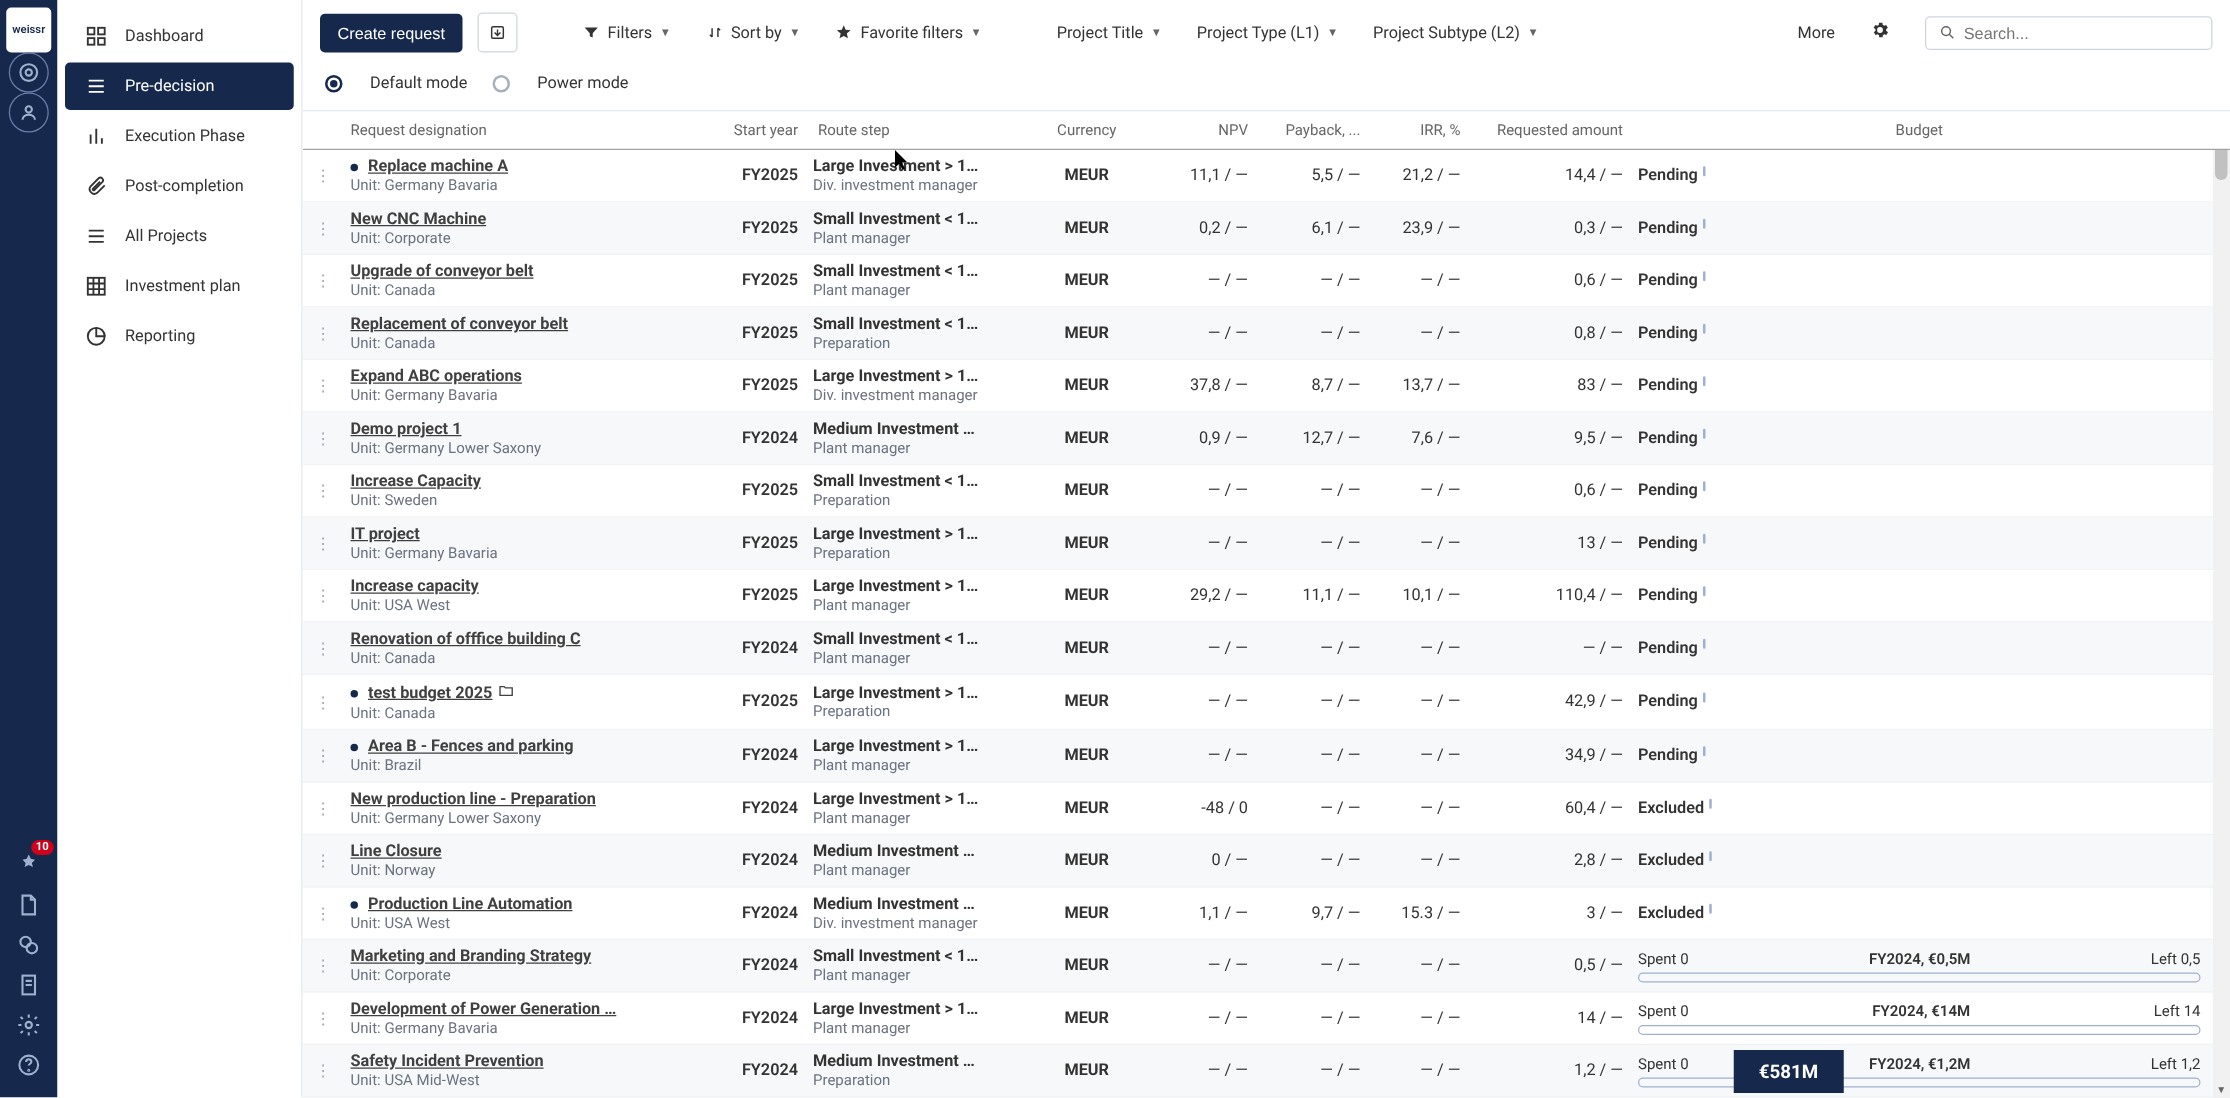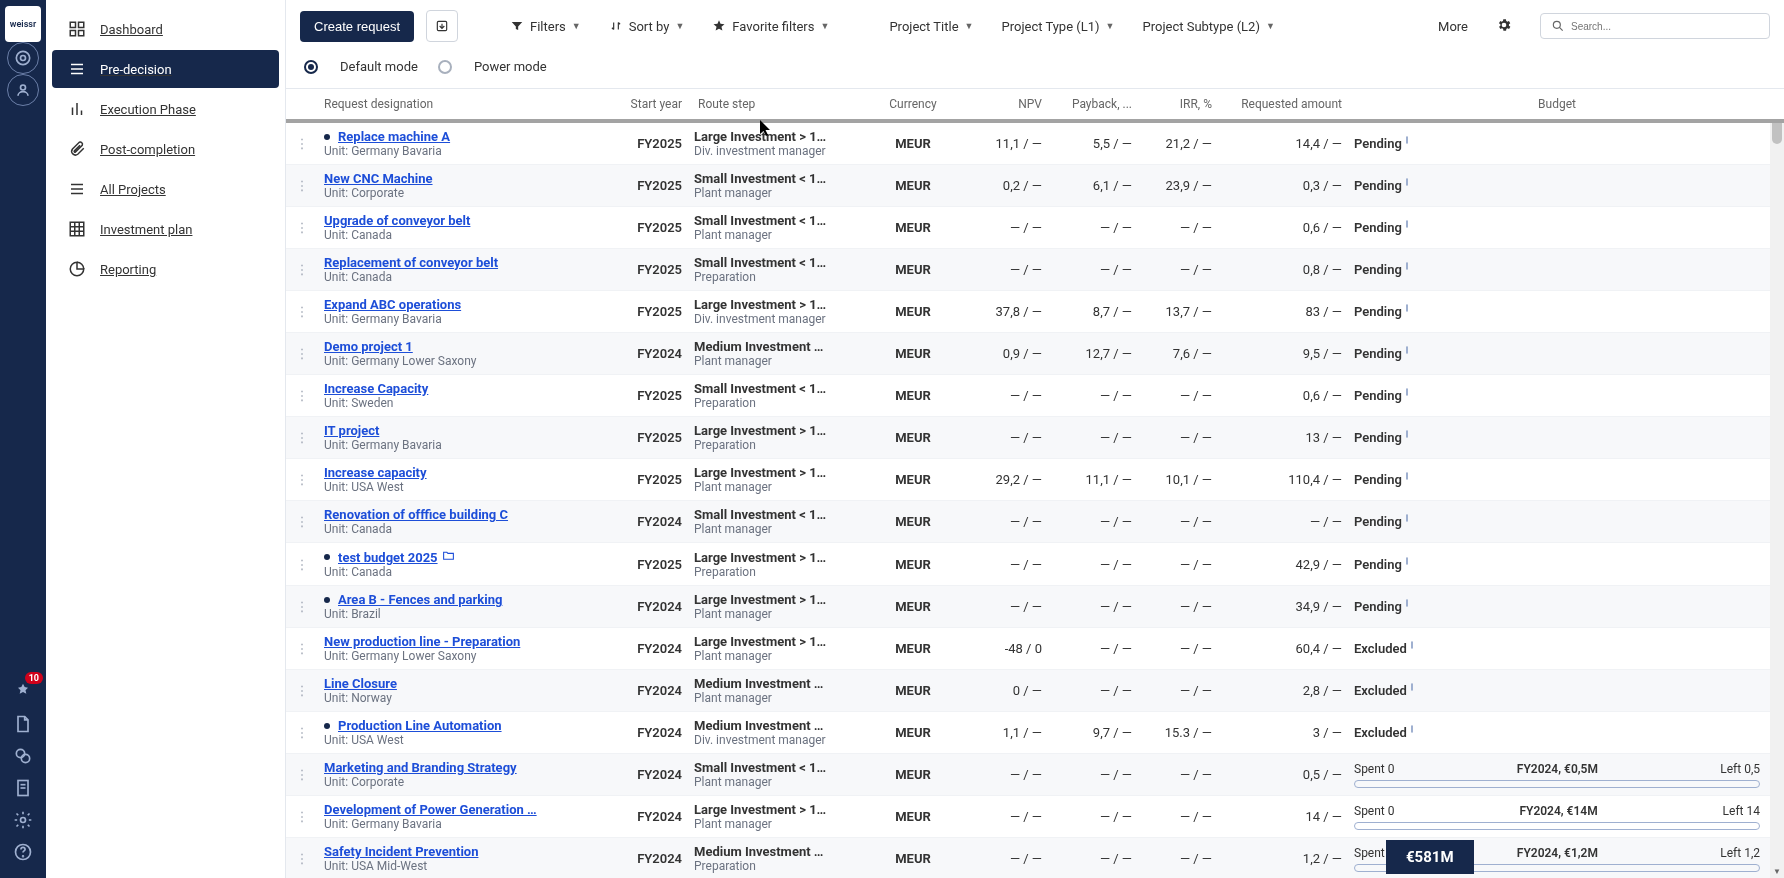--- a/index.html
+++ b/index.html
@@ -10,89 +10,89 @@
 .rail { width: 46px; background: #16284b; display: flex; flex-direction: column; align-items: center; padding-top: 6px; }
 .rail .logo { width: 36px; height: 36px; background: #fff; border-radius: 4px; display: flex; align-items: center; justify-content: center; font-size: 9px; color: #16284b; font-weight: 600; }
 .rail .ic { width: 32px; height: 32px; border-radius: 50%; display: flex; align-items: center; justify-content: center; color: #9fb0d0; }
 .rail .ic svg { width: 20px; height: 20px; }
 .rail .ic.ring { border: 1px solid #6b7fa8; }
 .rail .spacer { flex: 1; }
 .rail .badge-wrap { position: relative; }
 .rail .badge { position: absolute; top: -4px; right: -4px; background: #d0021b; color: #fff; font-size: 9px; padding: 1px 4px; border-radius: 8px; font-weight: 700; }
 
 
-.sidebar { width: 240px; background: #fff; border-right: 1px solid #e4e8ee; padding-top: 8px; text-decoration: underline; }
+.sidebar { width: 196px; background: #fff; border-right: 1px solid #e4e8ee; padding-top: 8px; }
 .sidebar .item { display: flex; align-items: center; gap: 14px; padding: 10px 16px; color: #333; cursor: pointer; margin: 2px 6px; border-radius: 4px; }
 .sidebar .item.active { background: #16284b; color: #fff; }
 .sidebar .item .ic { width: 18px; height: 18px; display: flex; align-items: center; justify-content: center; }
 .sidebar .item .ic svg { width: 18px; height: 18px; }
 
 
 .main { flex: 1; display: flex; flex-direction: column; position: relative; }
 
 
 .toolbar { display: flex; align-items: center; gap: 12px; padding: 10px 14px; border-bottom: 1px solid transparent; }
 .btn-primary { background: #16284b; color: #fff; border: none; padding: 8px 14px; border-radius: 4px; font-size: 13px; cursor: pointer; }
 .btn-icon-sq { width: 32px; height: 32px; border: 1px solid #d0d5dd; border-radius: 4px; background: #fff; display: flex; align-items: center; justify-content: center; cursor: pointer; }
 .btn-icon-sq svg { width: 14px; height: 14px; color: #333; }
 .t-btn { display: flex; align-items: center; gap: 6px; padding: 6px 8px; cursor: pointer; color: #333; }
 .t-btn .chev { font-size: 9px; color: #666; }
 .t-btn svg { width: 14px; height: 14px; }
 .toolbar .right { margin-left: auto; display: flex; align-items: center; gap: 28px; }
 .search-box { display: flex; align-items: center; gap: 6px; border: 1px solid #d0d5dd; border-radius: 4px; padding: 5px 10px; width: 230px; }
-.search-box input { border: none; outline: none; font-size: 10px; flex: 1; }
+.search-box input { border: none; outline: none; font-size: 13px; flex: 1; }
 .search-box svg { width: 14px; height: 14px; color: #666; }
 
 
 .modes { display: flex; align-items: center; gap: 20px; padding: 6px 18px 14px; }
 .radio { display: flex; align-items: center; gap: 22px; cursor: pointer; }
 .radio .dot { width: 14px; height: 14px; border: 2px solid #16284b; border-radius: 50%; position: relative; }
 .radio.sel .dot::after { content: ""; position: absolute; inset: 2px; background: #16284b; border-radius: 50%; }
 .radio:not(.sel) .dot { border-color: #a8b0bd; }
 
 
 .table-wrap { flex: 1; overflow: auto; position: relative; }
-.thead { display: flex; background: #fff; border-top: 1px solid #e4e8ee; border-bottom: 4px solid #a3a3a3; font-size: 12px; color: #666; position: sticky; top: 0; z-index: 2; }
+.thead { display: flex; background: #fff; border-top: 1px solid #e4e8ee; border-bottom: 1px solid #a3a3a3; font-size: 12px; color: #666; position: sticky; top: 0; z-index: 2; }
 .thead .cell { padding: 8px 6px; }
 .cell.handle { width: 32px; flex: none; }
 .cell.desig { width: 290px; flex: none; padding-left: 6px; }
 .cell.year { width: 80px; flex: none; text-align: right; }
 .cell.route { width: 180px; flex: none; padding-left: 10px; }
 .cell.curr { width: 90px; flex: none; text-align: center; }
 .cell.npv { width: 90px; flex: none; text-align: right; }
 .cell.pay { width: 90px; flex: none; text-align: right; }
 .cell.irr { width: 80px; flex: none; text-align: right; }
 .cell.req { width: 130px; flex: none; text-align: right; }
 .cell.budget { flex: 1; text-align: center; padding-right: 24px; }
 
 .row { display: flex; align-items: stretch; border-bottom: 1px solid #f0f2f5; font-size: 13px; min-height: 34px; }
 .row.alt { background: #f7f8fa; }
 .row .cell { padding: 6px 6px; }
 .row .handle { display: flex; align-items: center; justify-content: center; color: #a0a7b4; cursor: grab; }
 .row .desig { display: flex; flex-direction: column; justify-content: center; }
-.row .desig .title { font-weight: 700; text-decoration: underline; color: #1d4ed8; cursor: pointer; display: flex; align-items: center; gap: 4px; }
+.row .desig .title { font-weight: 700; text-decoration: underline; color: #404040; cursor: pointer; display: flex; align-items: center; gap: 4px; }
 .row .desig .bullet { width: 6px; height: 6px; background: #16284b; border-radius: 50%; display: inline-block; margin-right: 4px; flex: none; }
 .row .desig .unit { font-size: 12px; color: #6b7280; }
 .row .year { display: flex; align-items: center; justify-content: flex-end; font-weight: 600; }
 .row .route { display: flex; flex-direction: column; justify-content: center; }
 .row .route .r1 { font-weight: 700; white-space: nowrap; overflow: hidden; text-overflow: ellipsis; }
 .row .route .r2 { font-size: 12px; color: #6b7280; }
 .row .curr { display: flex; align-items: center; justify-content: center; font-weight: 700; }
 .row .num { display: flex; align-items: center; justify-content: flex-end; }
 .row .budget { display: flex; flex-direction: column; justify-content: center; gap: 2px; padding-right: 24px; }
 .budget-pending { display: flex; flex-direction: row; align-items: stretch; gap: 4px; }
 .budget-pending .lbl { text-align: center; font-weight: 600; }
 .budget-pending .bar { height: 8px; border: 1px solid #9fb0d0; border-radius: 4px; }
 .budget-spent { display: flex; justify-content: space-between; font-size: 12px; }
 .budget-spent .mid { font-weight: 600; }
 
 .folder-icon { width: 13px; height: 13px; display: inline-block; }
 
 
-.total-pill { position: absolute; bottom: 4px; left: 1100px; background: #16284b; color: #fff; font-weight: 700; font-size: 15px; padding: 8px 20px; }
+.total-pill { position: absolute; bottom: 4px; left: 1145px; background: #16284b; color: #fff; font-weight: 700; font-size: 15px; padding: 8px 20px; }
 
 
 .fake-cursor { position: absolute; top: 120px; left: 474px; width: 12px; height: 18px; pointer-events: none; z-index: 10; }
 
 .scrollbar-right { position: absolute; right: 0; top: 90px; bottom: 0; width: 14px; background: #f1f1f1; }
 .scrollbar-right .thumb { position: absolute; top: 4px; left: 2px; right: 2px; height: 50px; background: #c1c1c1; border-radius: 5px; }
 .scrollbar-right .arrow-up, .scrollbar-right .arrow-down { position: absolute; left: 0; right: 0; height: 14px; display: flex; align-items: center; justify-content: center; font-size: 8px; color: #666; }
 .scrollbar-right .arrow-down { bottom: 0; }
 
 </style>

